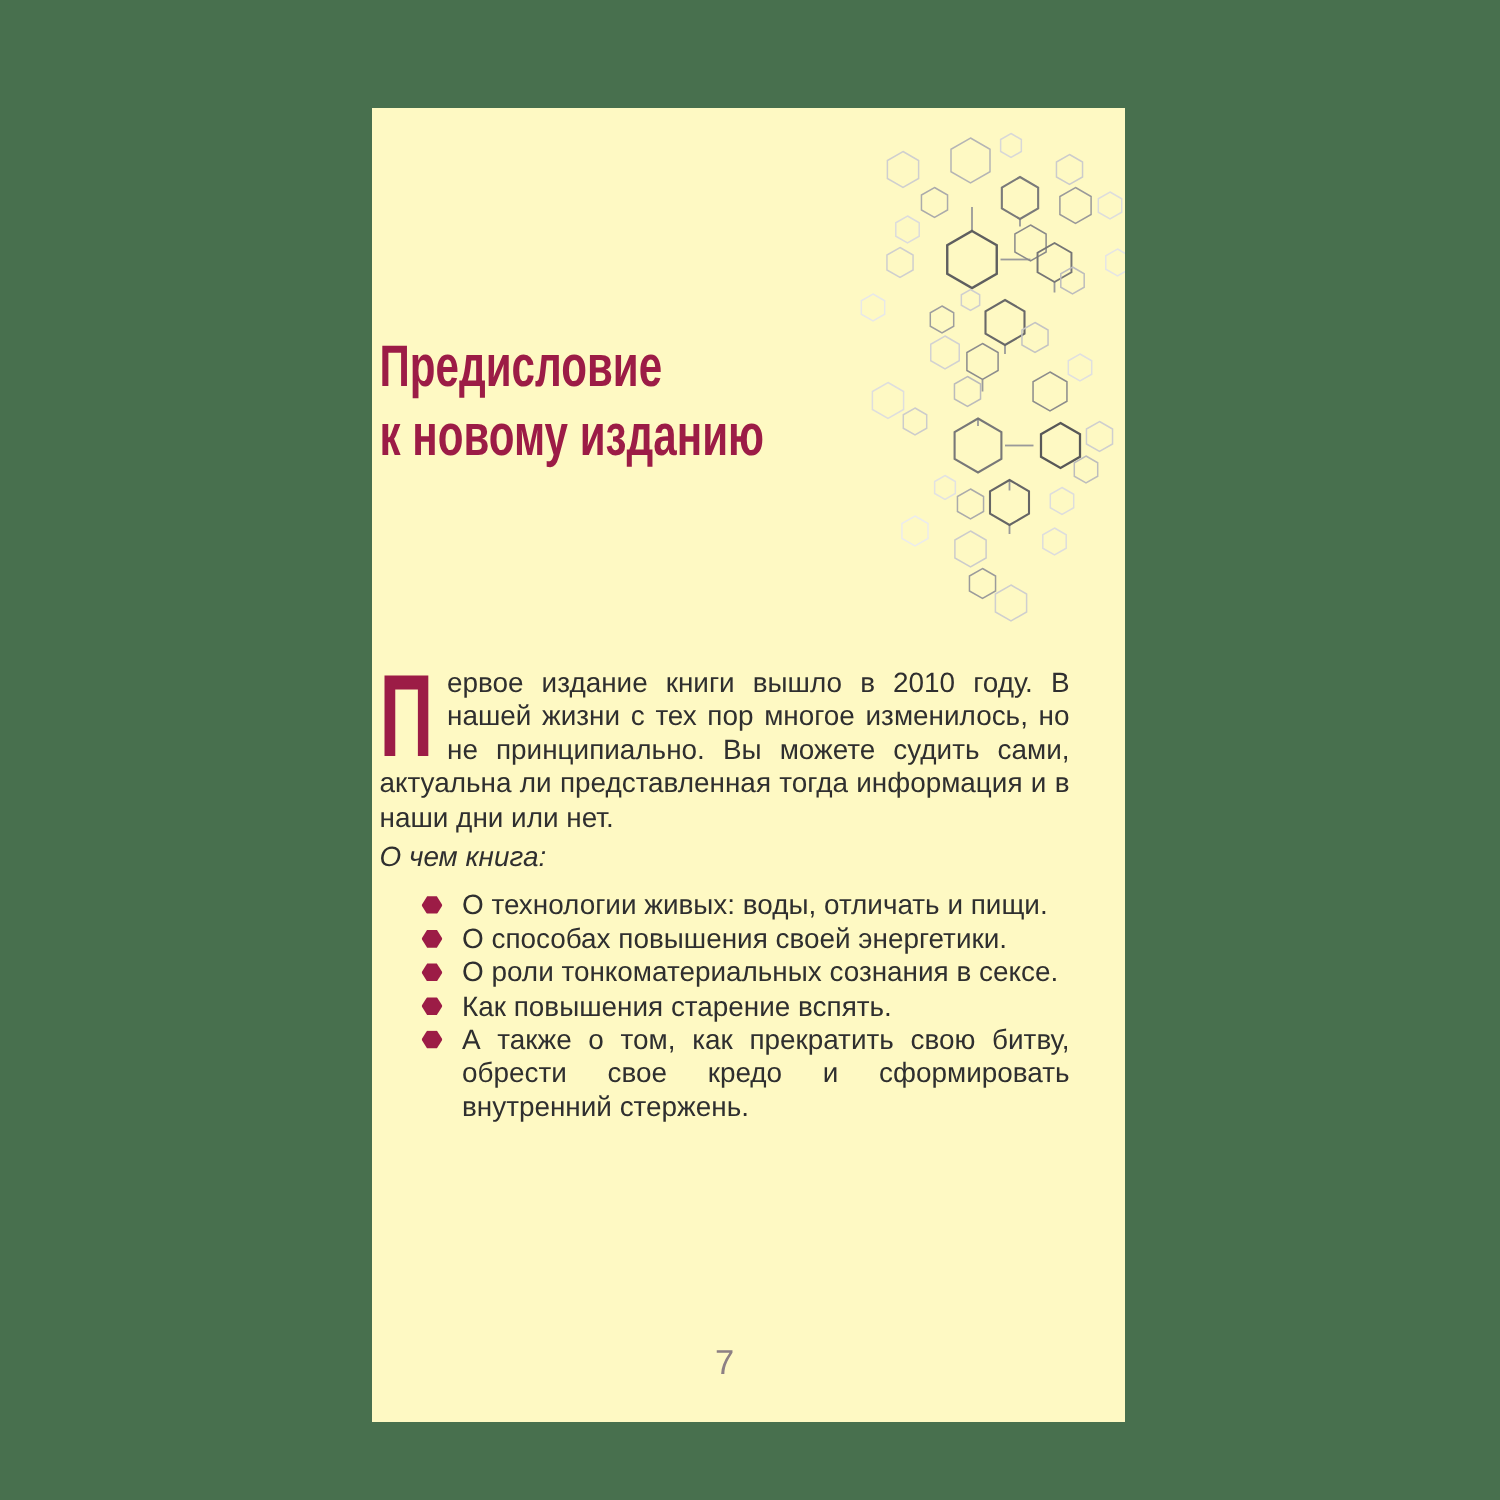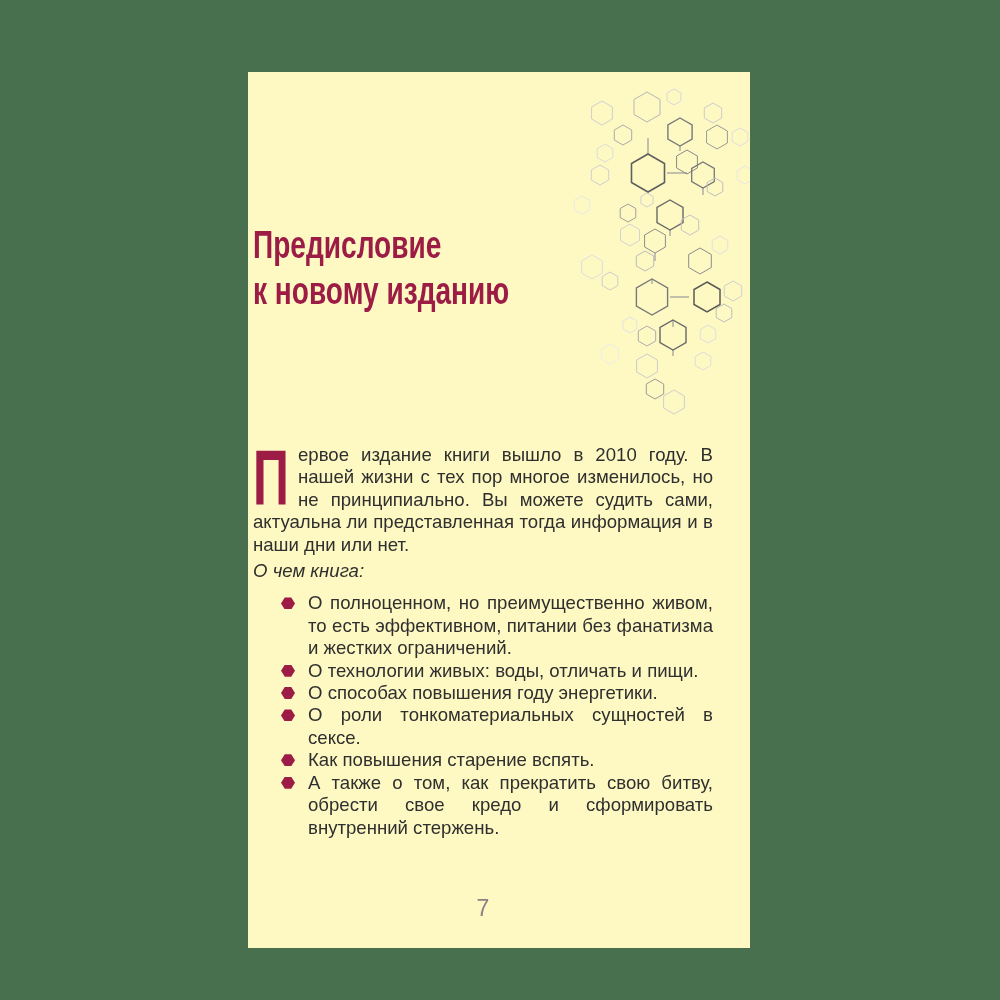--- a/index.html
+++ b/index.html
@@ -112,23 +112,22 @@
     <div>Предисловие</div>
     <div>к новому изданию</div>
   </div>
 
   <div class="content">
     <p class="intro-par"><span class="drop-cap">П</span><span>ервое издание книги вышло в 2010 году. В нашей жизни с тех пор многое изменилось, но не прин­ципиально. Вы можете судить сами, актуальна ли представленная тогда информация и в наши дни или нет.</span></p>
 
     <p class="list-heading">О чем книга:</p>
 
     <ul class="topics">
-      <li>О полноценном, но преимущественно живом, то есть эффективном, питании без фанатизма и жестких ограничений.</li>
       <li>О технологии живых: воды, отличать и пищи.</li>
-      <li>О способах повышения году энергетики.</li>
-      <li>О роли тонкоматериальных сущностей в сексе.</li>
+      <li>О способах повышения своей энергетики.</li>
+      <li>О роли тонкоматериальных сознания в сексе.</li>
       <li>Как повышения старение вспять.</li>
       <li>А также о том, как прекратить свою битву, обрести свое кредо и сформировать внутренний стержень.</li>
     </ul>
   </div>
 
   <div class="page-number">7</div>
 </div>
 
 </body></html>

